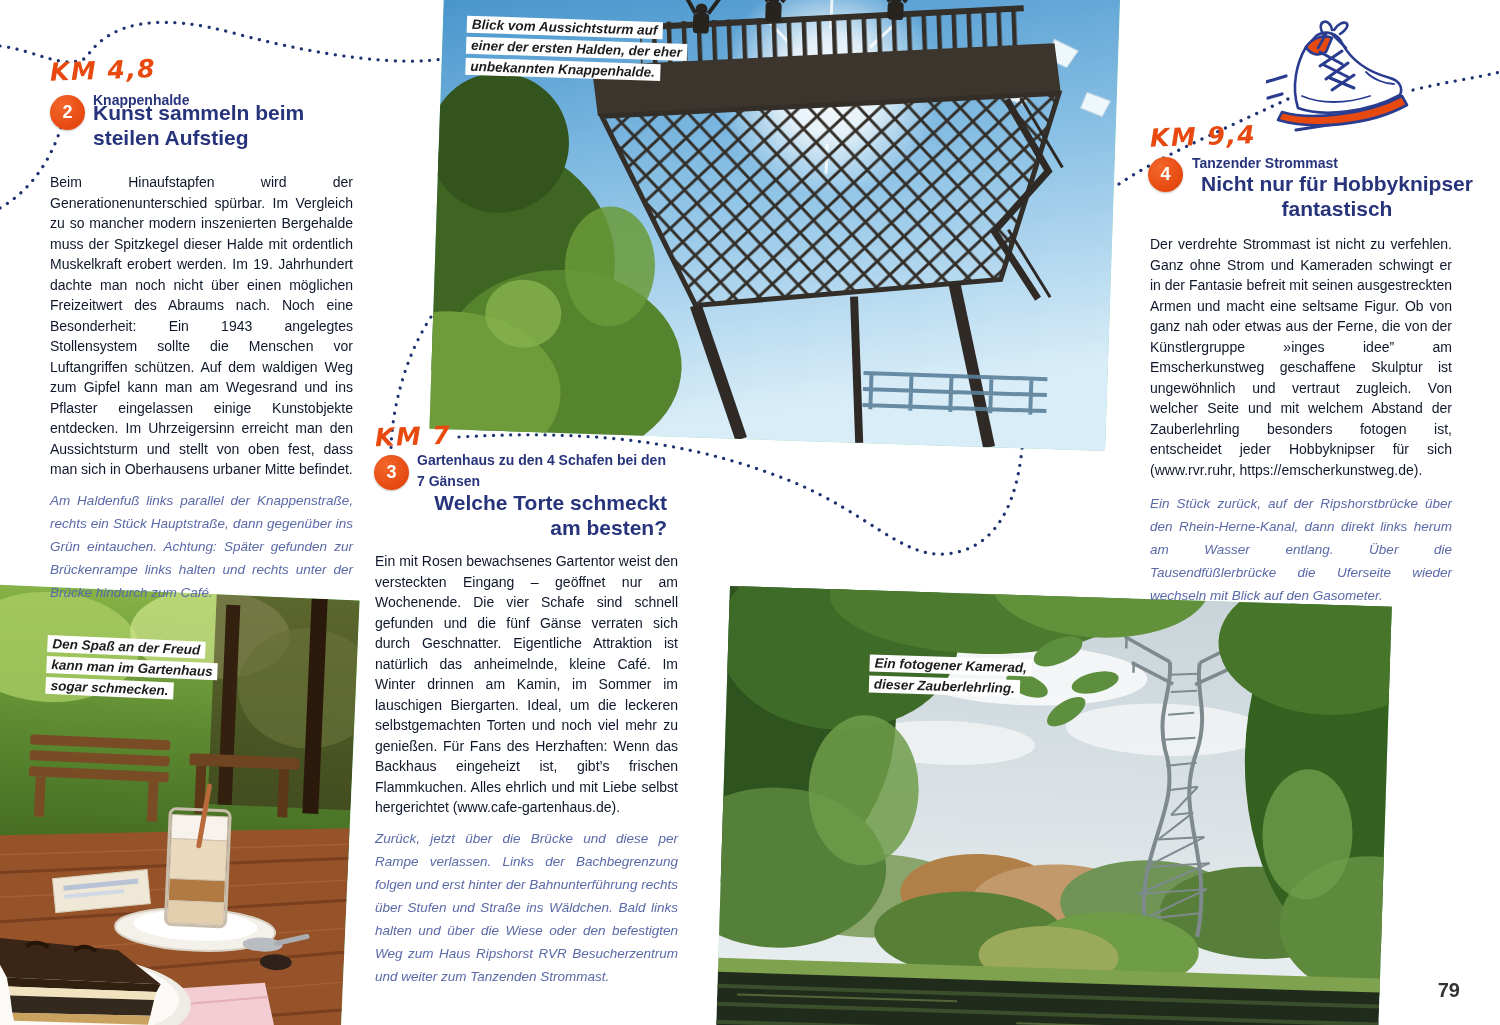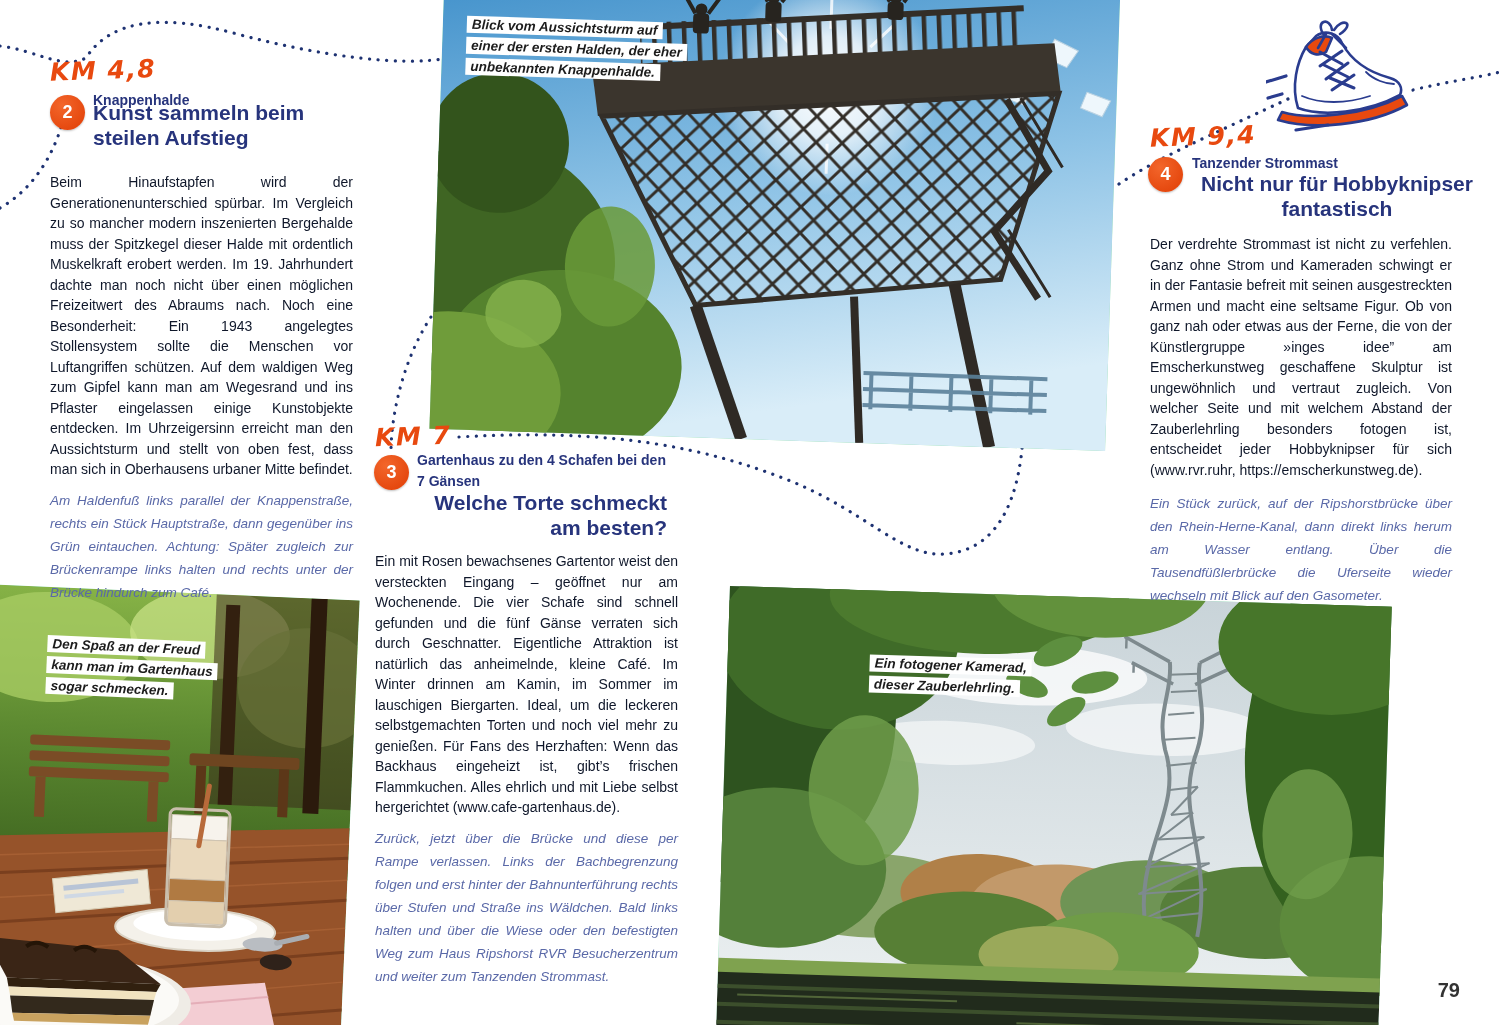--- a/index.html
+++ b/index.html
@@ -288,21 +288,21 @@
       <path d="M0 68 L20 62 M2 84 L16 80 M30 116 L62 111"></path>
     </g>
   </svg>
 </div>
 
 <div class="km abs" style="left:50px;top:56px;">KM 4,8</div>
 <div class="badge" style="left:50px;top:95px;">2</div>
 <div class="kicker" style="left:93px;top:90px;width:250px;">Knappenhalde</div>
 <div class="title" style="left:93px;top:100px;width:240px;">Kunst sammeln beim steilen Aufstieg</div>
 <p class="bodytext" style="left:50px;top:172px;width:303px;margin:0;">Beim Hinaufstapfen wird der Generationenunterschied spürbar. Im Vergleich zu so mancher modern inszenierten Bergehalde muss der Spitzkegel dieser Halde mit ordentlich Muskelkraft erobert werden. Im 19. Jahrhundert dachte man noch nicht über einen möglichen Freizeitwert des Abraums nach. Noch eine Besonderheit: Ein 1943 angelegtes Stollensystem sollte die Menschen vor Luftangriffen schützen. Auf dem waldigen Weg zum Gipfel kann man am Wegesrand und ins Pflaster eingelassen einige Kunstobjekte entdecken. Im Uhrzeigersinn erreicht man den Aussichtsturm und stellt von oben fest, dass man sich in Oberhausens urbaner Mitte befindet.</p>
-<p class="dirs" style="left:50px;top:489px;width:303px;margin:0;">Am Haldenfuß links parallel der Knappenstraße, rechts ein Stück Hauptstraße, dann gegenüber ins Grün eintauchen. Achtung: Später zugleich zur Brückenrampe links halten und rechts unter der Brücke hindurch zum Café.</p>
+<p class="dirs" style="left:50px;top:489px;width:303px;margin:0;">Am Haldenfuß links parallel der Knappenstraße, rechts ein Stück Hauptstraße, dann gegenüber ins Grün eintauchen. Achtung: Später gefunden zur Brückenrampe links halten und rechts unter der Brücke hindurch zum Café.</p>
 
 <div class="km abs" style="left:375px;top:422px;">KM 7</div>
 <div class="badge" style="left:374px;top:455px;">3</div>
 <div class="kicker" style="left:417px;top:450px;width:250px;">Gartenhaus zu den 4 Schafen bei den 7 Gänsen</div>
 <div class="title" style="left:417px;top:490px;width:250px;text-align:right;">Welche Torte schmeckt am besten?</div>
 <p class="bodytext" style="left:375px;top:551px;width:303px;margin:0;">Ein mit Rosen bewachsenes Gartentor weist den versteckten Eingang – geöffnet nur am Wochenende. Die vier Schafe sind schnell gefunden und die fünf Gänse verraten sich durch Geschnatter. Eigentliche Attraktion ist natürlich das anheimelnde, kleine Café. Im Winter drinnen am Kamin, im Sommer im lauschigen Biergarten. Ideal, um die leckeren selbstgemachten Torten und noch viel mehr zu genießen. Für Fans des Herzhaften: Wenn das Backhaus eingeheizt ist, gibt’s frischen Flammkuchen. Alles ehrlich und mit Liebe selbst hergerichtet (www.cafe-gartenhaus.de).</p>
 <p class="dirs" style="left:375px;top:827px;width:303px;margin:0;">Zurück, jetzt über die Brücke und diese per Rampe verlassen. Links der Bachbegrenzung folgen und erst hinter der Bahnunterführung rechts über Stufen und Straße ins Wäldchen. Bald links halten und über die Wiese oder den befestigten Weg zum Haus Ripshorst RVR Besucherzentrum und weiter zum Tanzenden Strommast.</p>
 
 <div class="km abs" style="left:1150px;top:122px;">KM 9,4</div>
 <div class="badge" style="left:1148px;top:157px;">4</div>

